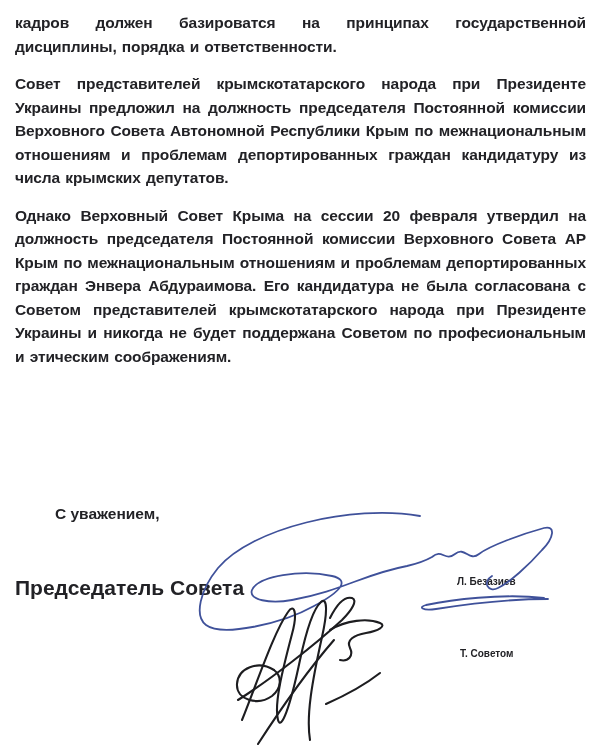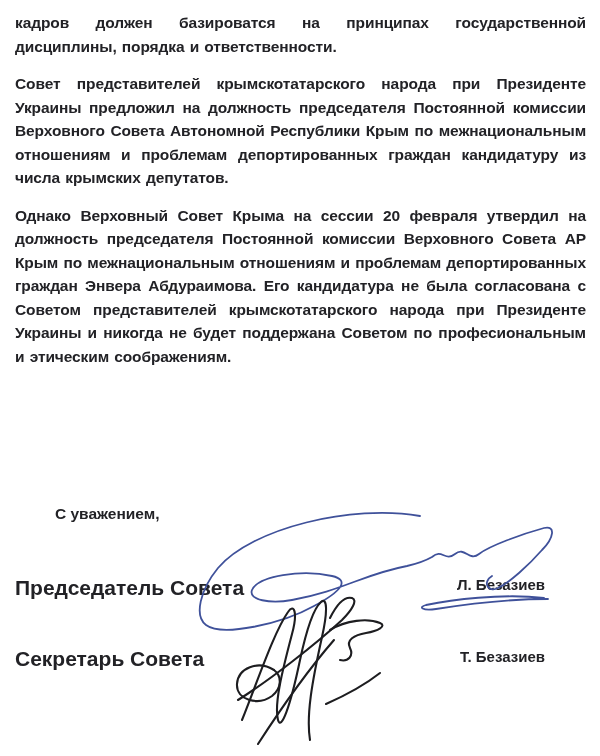--- a/index.html
+++ b/index.html
@@ -42,21 +42,21 @@
   }
   .sig-title {
     position: absolute;
     left: 15px;
     font-size: 21px;
     font-weight: bold;
     white-space: nowrap;
   }
   .sig-name {
     position: absolute;
-    font-size: 15px;
+    font-size: 10px;
     font-weight: bold;
     white-space: nowrap;
   }
   .sig-title.chairman { top: 576px; }
   .sig-name.chairman  { top: 576px; left: 457px; }
   .sig-title.secretary { top: 647px; }
   .sig-name.secretary  { top: 648px; left: 460px; }
   .signature-svg {
     position: absolute;
     pointer-events: none;
@@ -88,22 +88,21 @@
     <p>кадров должен базироватся на принципах государственной дисциплины, порядка и ответственности.</p>
     <p>Совет представителей крымскотатарского народа при Президенте Украины предложил на должность председателя Постоянной комиссии Верховного Совета Автономной Республики Крым по межнациональным отношениям и проблемам депортированных граждан кандидатуру из числа крымских депутатов.</p>
     <p>Однако Верховный Совет Крыма на сессии 20 февраля утвердил на должность председателя Постоянной комиссии Верховного Совета АР Крым по межнациональным отношениям и проблемам депортированных граждан Энвера Абдураимова. Его кандидатура не была согласована с Советом представителей крымскотатарского народа при Президенте Украины и никогда не будет поддержана Советом по професиональным и этическим соображениям.</p>
   </div>
 
   <div class="closing">С уважением,</div>
 
   <div class="sig-title chairman">Председатель Совета</div>
   <div class="sig-name chairman">Л. Безазиев</div>
 
-  <div class="sig-title secretary">Секретарь Совета</div>
-  <div class="sig-name secretary">Т. Безазиев</div>
+  <div class="sig-name secretary">Т. Советом</div>
 
   <svg class="signature-svg chairman" viewBox="0 0 372 132" xmlns="http://www.w3.org/2000/svg">
     <g stroke="#3f519a" stroke-width="1.8">
       <path d="M 228 10
                C 160 -2, 60 22, 26 62
                C 8 84, 2 110, 14 119
                C 30 131, 90 118, 122 100
                C 150 85, 158 74, 140 70
                C 110 63, 66 70, 60 84
                C 56 94, 78 98, 100 94

